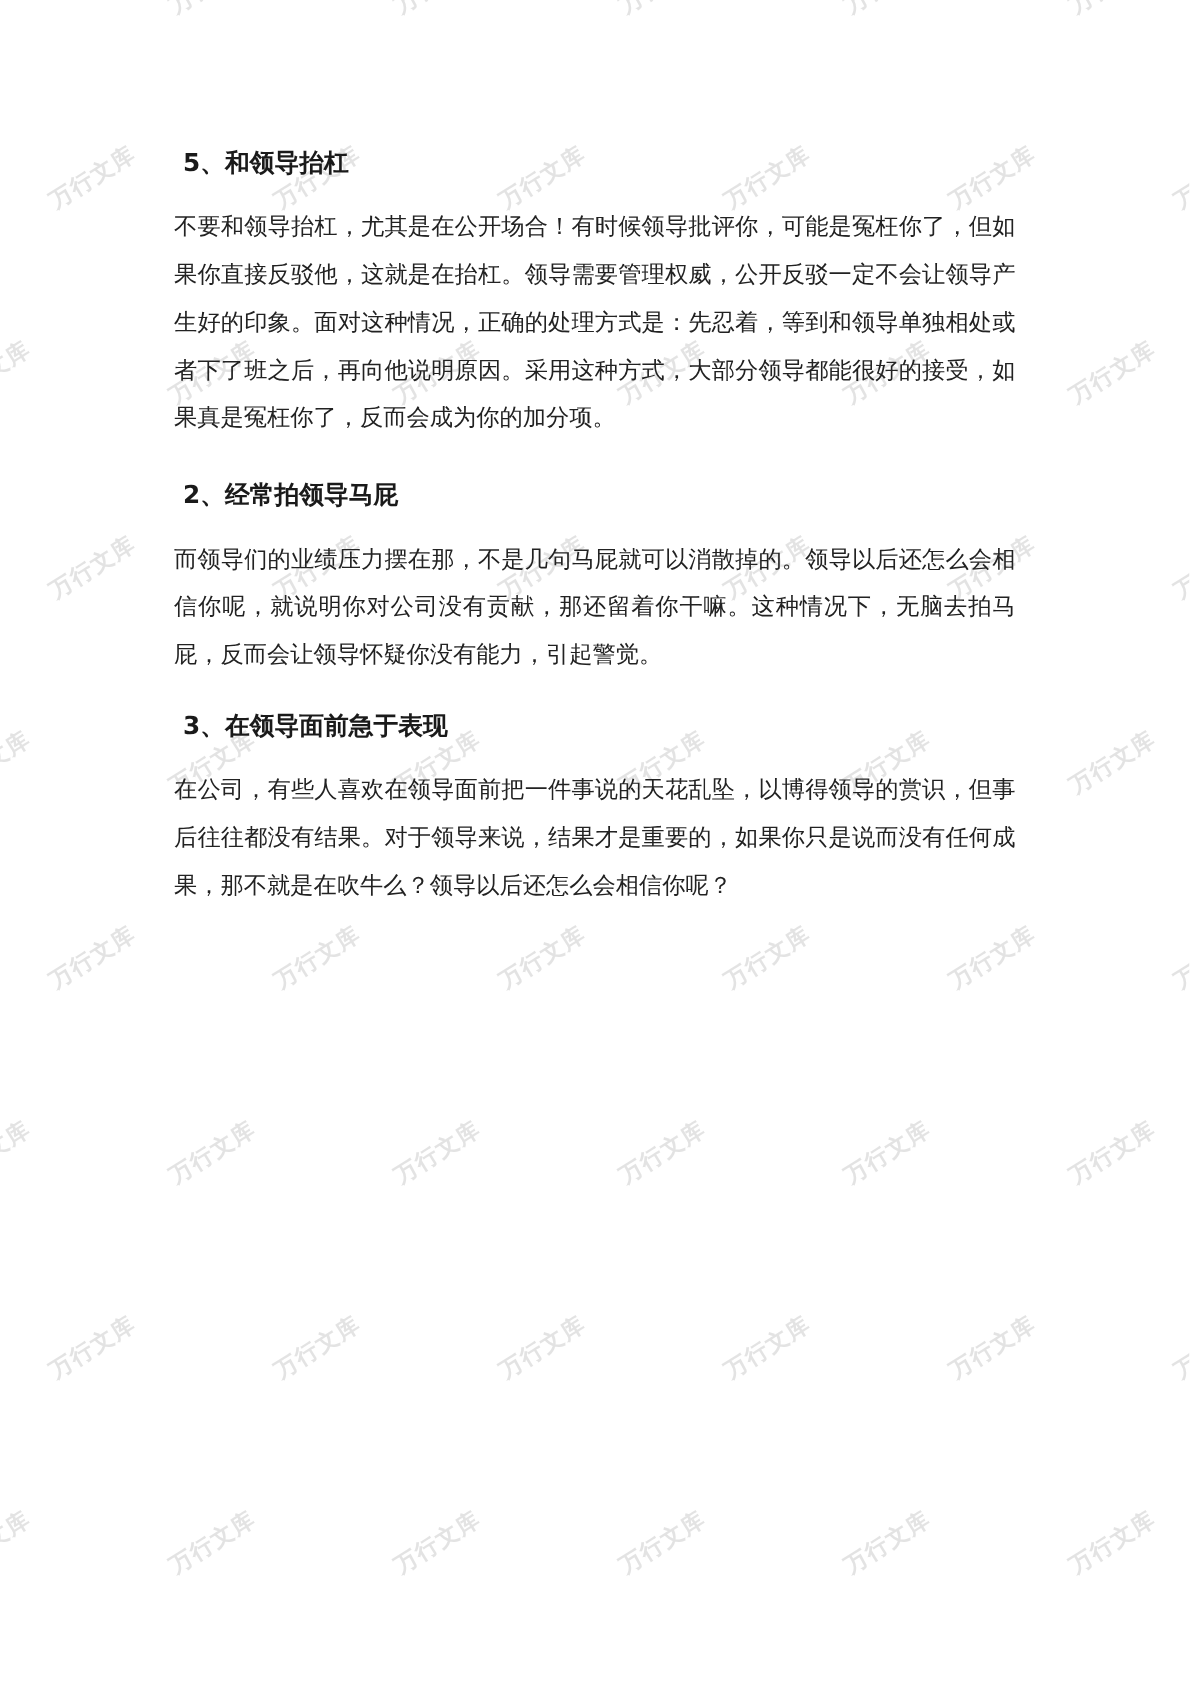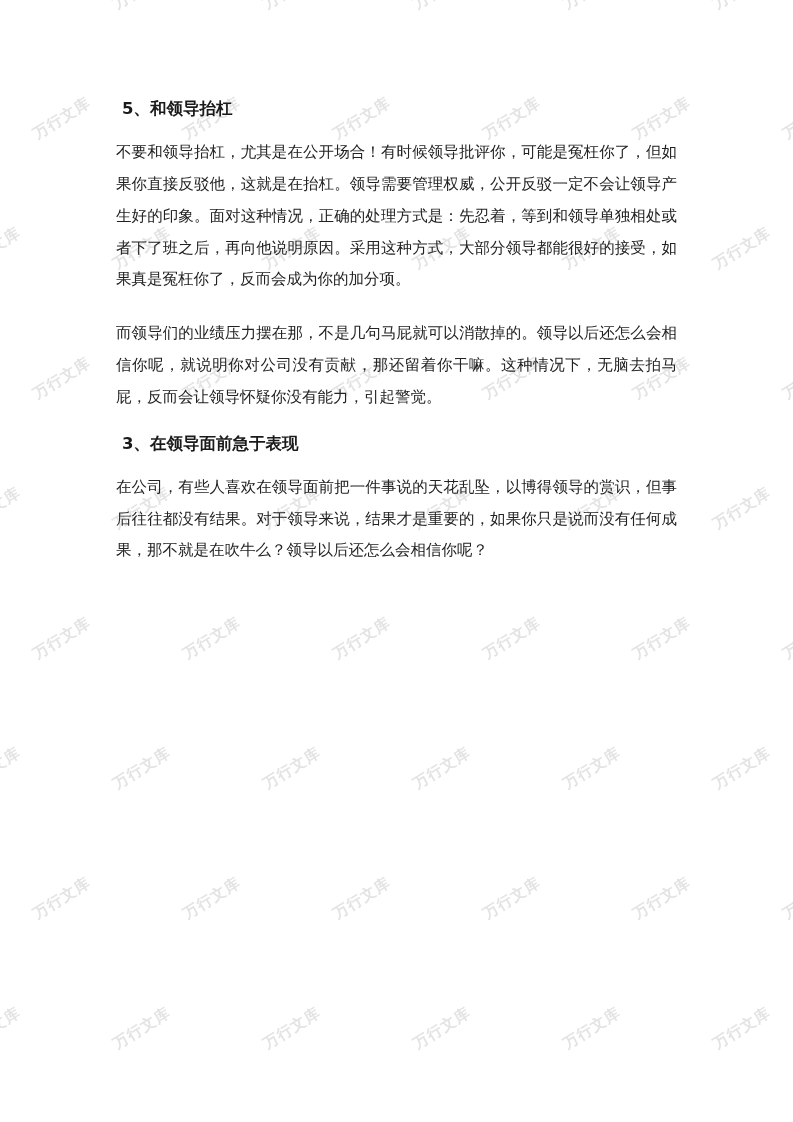--- a/index.html
+++ b/index.html
@@ -130,20 +130,21 @@
     </div>
 
   <div class="content">
 
     <div class="block b1">
       <h2 class="section-heading">5、和领导抬杠</h2>
       <p class="para">不要和领导抬杠，尤其是在公开场合！有时候领导批评你，可能是冤枉你了，但如果你直接反驳他，这就是在抬杠。领导需要管理权威，公开反驳一定不会让领导产生好的印象。面对这种情况，正确的处理方式是：先忍着，等到和领导单独相处或者下了班之后，再向他说明原因。采用这种方式，大部分领导都能很好的接受，如果真是冤枉你了，反而会成为你的加分项。</p>
     </div>
 
     <div class="block b2">
+      <h2 class="section-heading">2、经常拍领导马屁</h2>
       <p class="para">而领导们的业绩压力摆在那，不是几句马屁就可以消散掉的。领导以后还怎么会相信你呢，就说明你对公司没有贡献，那还留着你干嘛。这种情况下，无脑去拍马屁，反而会让领导怀疑你没有能力，引起警觉。</p>
     </div>
 
     <div class="block b3">
       <h2 class="section-heading">3、在领导面前急于表现</h2>
       <p class="para">在公司，有些人喜欢在领导面前把一件事说的天花乱坠，以博得领导的赏识，但事后往往都没有结果。对于领导来说，结果才是重要的，如果你只是说而没有任何成果，那不就是在吹牛么？领导以后还怎么会相信你呢？</p>
     </div>
 
   </div>
 </div>

